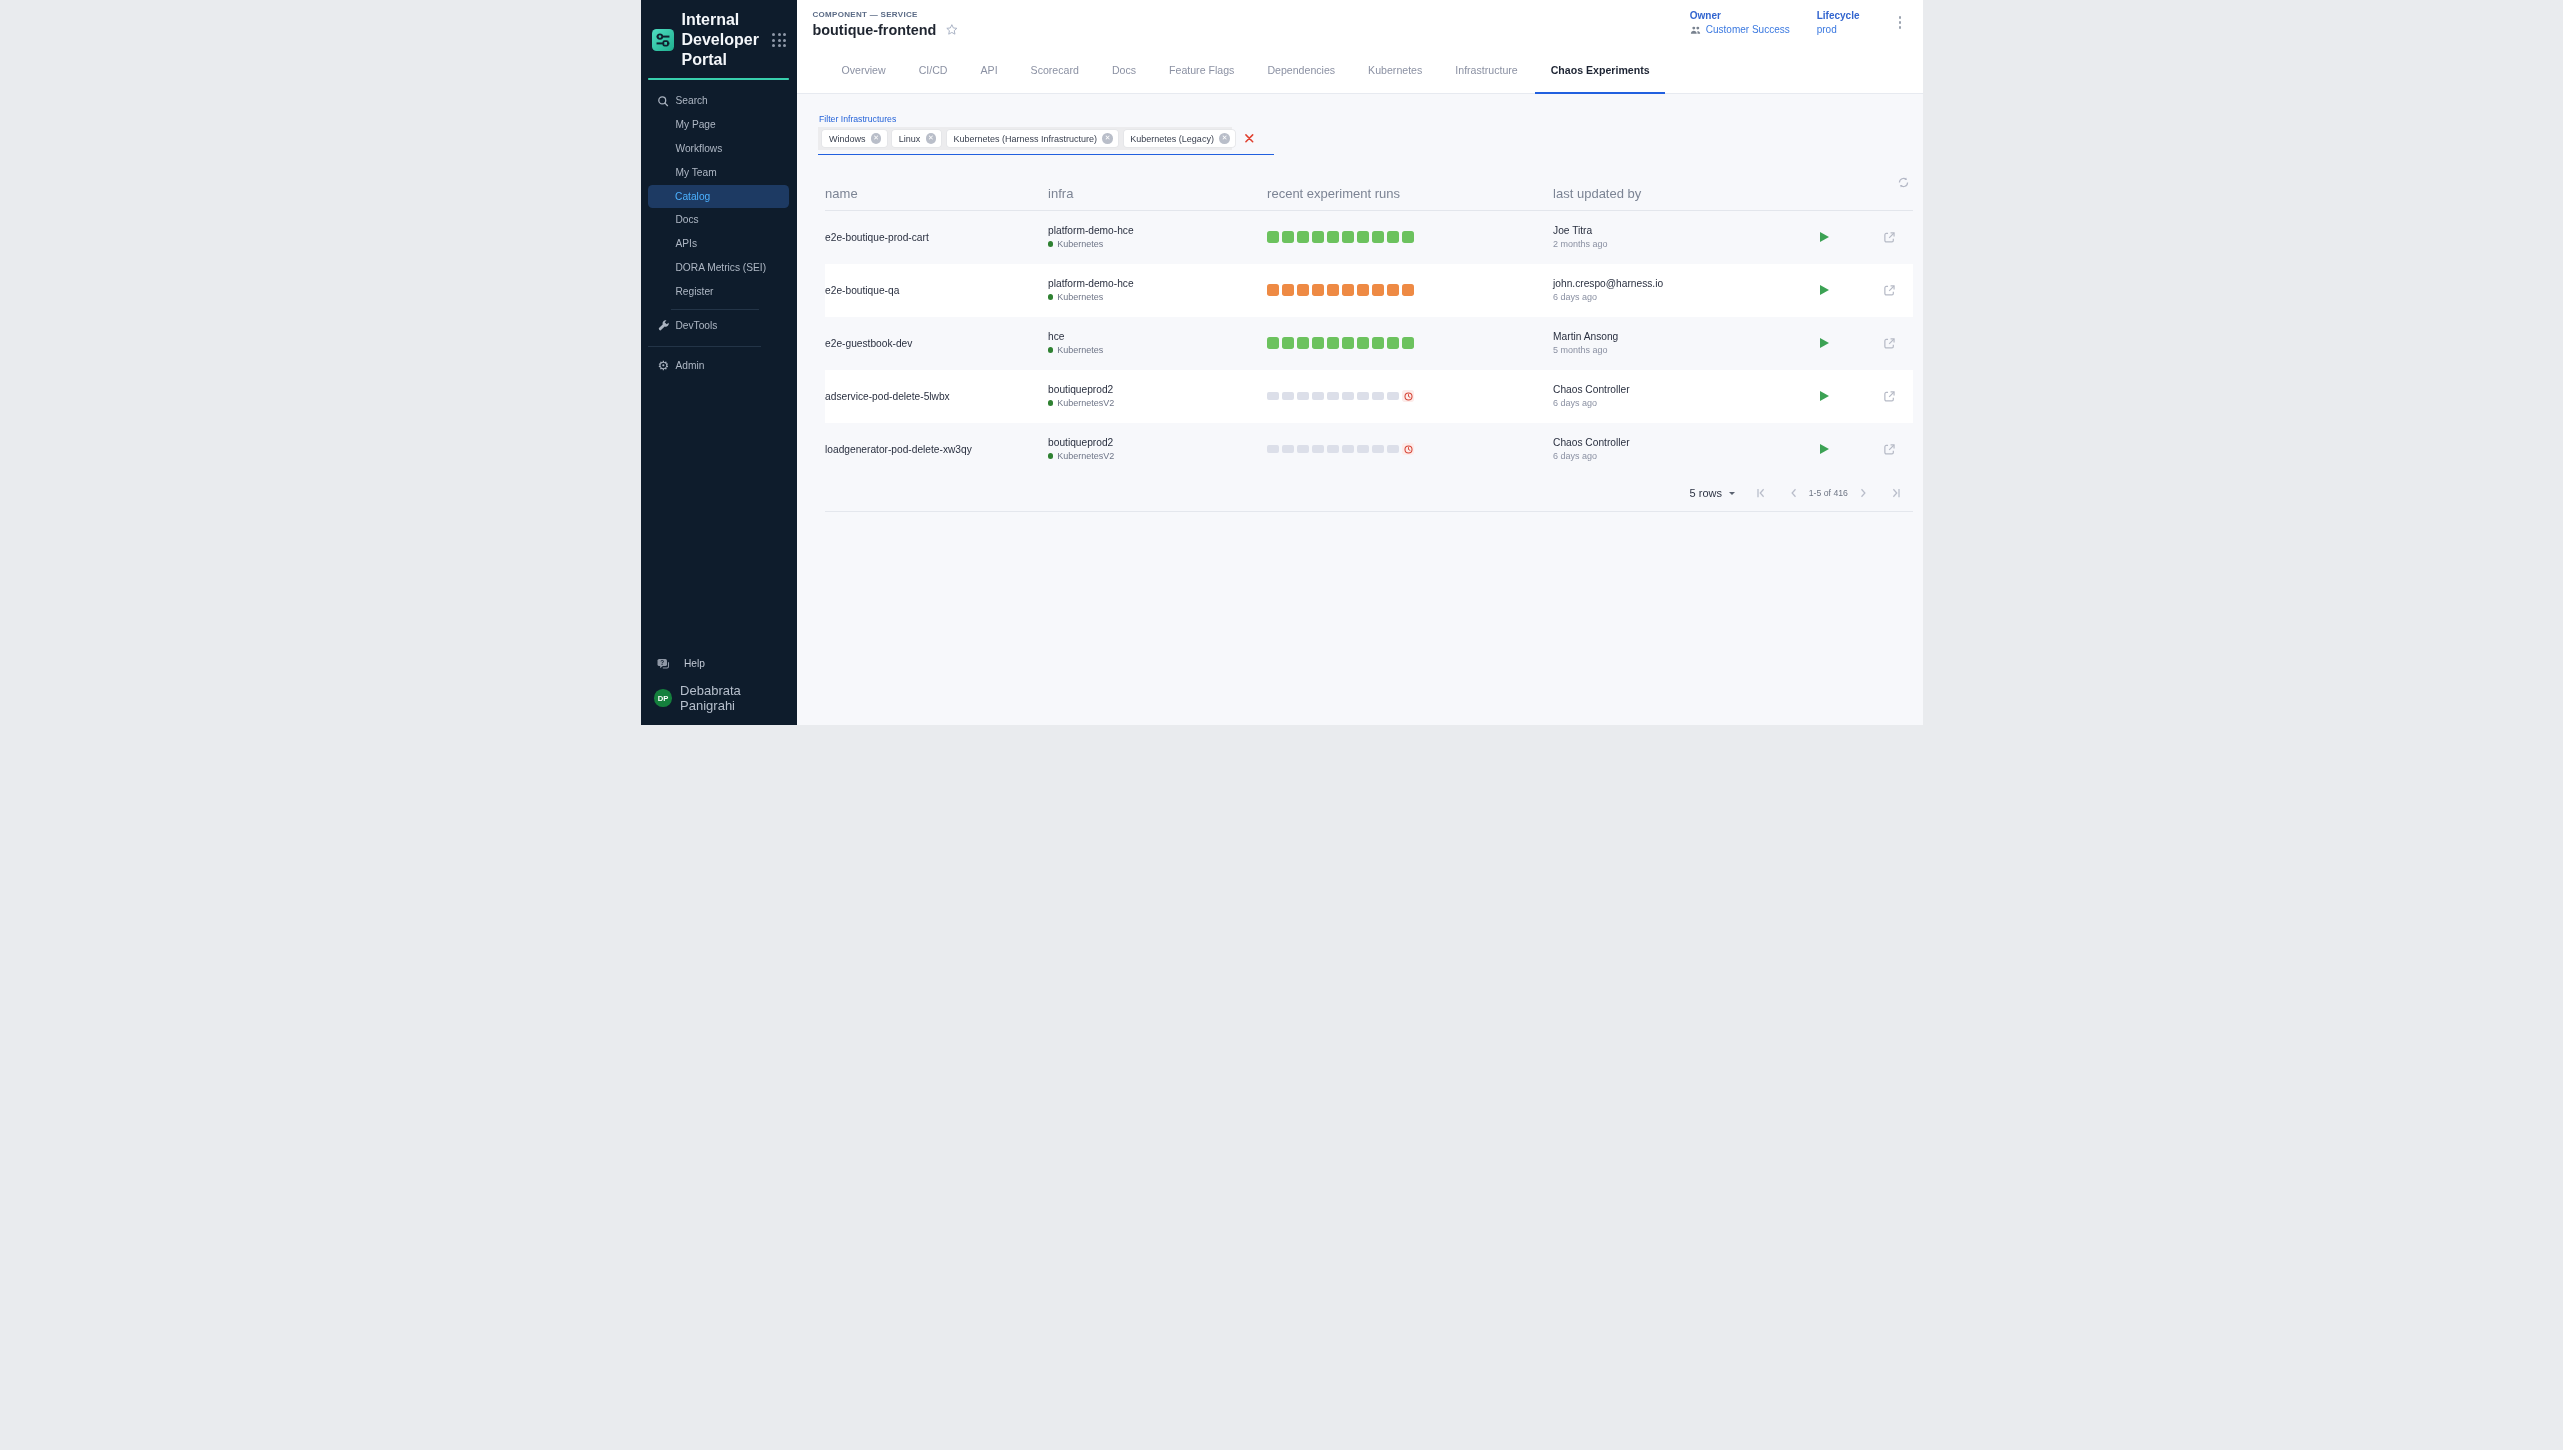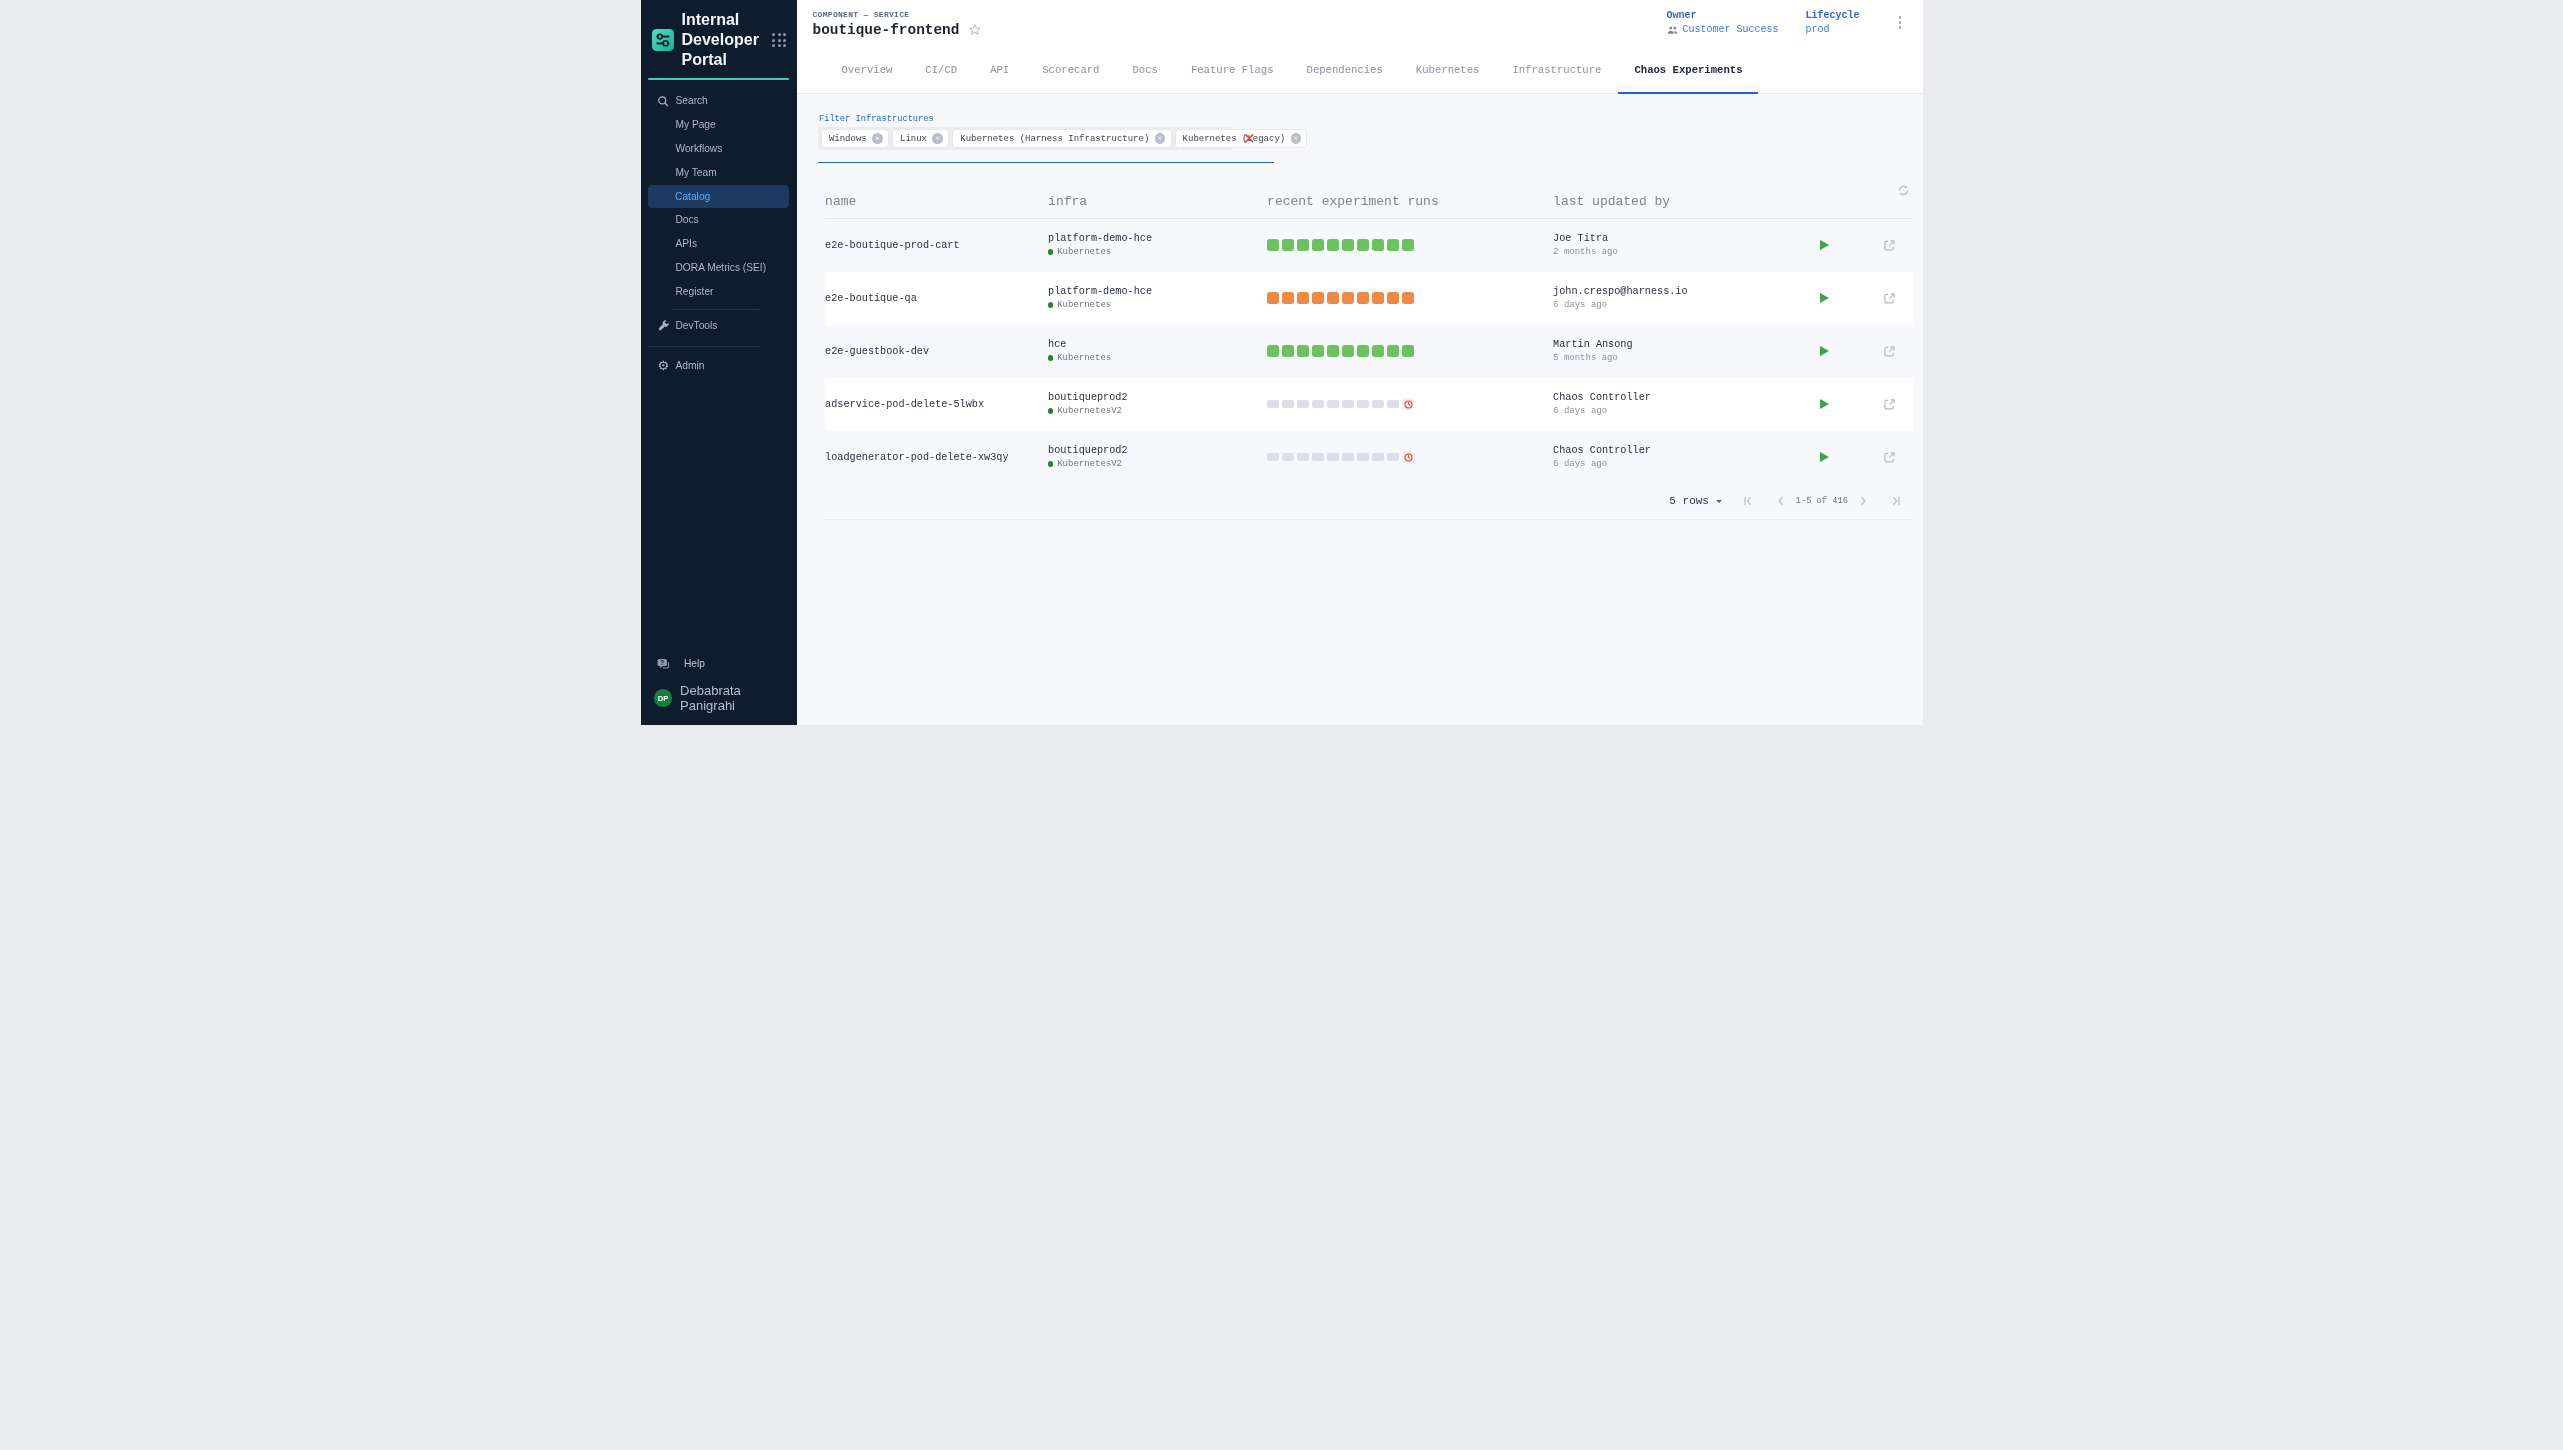--- a/index.html
+++ b/index.html
@@ -24,21 +24,21 @@
   .nav-sep.short { margin:4.6px 38px 4.6px 30px; }
   .nav-sep.wide  { margin:7.6px 36px 7.6px 7.6px; }
   .gear-glyph { font-size:13px; line-height:1; }
   .sidebar-spacer { flex:1; }
   .help-row { display:flex; align-items:center; gap:14px; padding:6px 12px 6px 15px; font-size:10.2px; color:#c2c9d5; cursor:pointer; }
   .user-row { display:flex; align-items:center; gap:8.4px; padding:6px 12px 12px 13.7px; cursor:pointer; }
   .avatar { width:17.5px; height:17.5px; border-radius:50%; background:#15803d; color:#fff; font-size:7.6px; font-weight:700; display:flex; align-items:center; justify-content:center; flex:none; }
   .user-name { font-size:13px; color:#b6bfcc; }
 
   
-  .main { position:absolute; left:156px; right:0; top:0; bottom:0; background:#fff;font-family:Liberation Mono, monospace; }
+  .main { position:absolute; left:156px; right:0; top:0; bottom:0; background:#fff; }
   .page-header { position:relative; height:47px; padding:10px 0 0 16px; background:#fff; }
   .kicker { font-size:8px; font-weight:600; letter-spacing:0.3px; color:#5b6b86; }
   .title-row { display:flex; align-items:center; gap:8.4px; margin-top:3px; }
   .page-title { font-size:14.4px; font-weight:700; color:#1f2530; }
   .star-btn { color:#a9b2c4; cursor:pointer; display:flex; }
   .header-right { position:absolute; right:4.6px; top:10px; display:flex; align-items:flex-start; }
   .meta-block { margin-right:27px; }
   .meta-label { font-size:10px; font-weight:700; color:#3265cf; }
   .meta-value { display:flex; align-items:center; gap:4.6px; margin-top:3px; font-size:10px; color:#3b79e0; cursor:pointer; }
   .kebab-btn { margin:3px 13.7px 0 9px; cursor:pointer; display:flex; flex-direction:column; gap:2.3px; padding:3px; }
@@ -46,21 +46,21 @@
 
   .tab-bar { display:flex; height:47px; align-items:stretch; padding-left:45px; border-bottom:0.8px solid #e7eaf0; background:#fff; }
   .tab { position:relative; display:flex; align-items:center; margin-right:33px; font-size:10.6px; color:#8b91a3; cursor:pointer; white-space:nowrap; }
   .tab.active { color:#1d2433; font-weight:700; }
   .tab.active::after { content:""; position:absolute; left:-16px; right:-15px; bottom:-0.8px; height:2.3px; background:#2160df; }
 
   .content { position:absolute; top:94px; left:0; right:0; bottom:0; background:#f7f8fb; padding:12px 10px 0 21px; overflow:hidden; }
 
   
   .filter-label { font-size:8.7px; color:#2563d9; margin:7.6px 0 3.8px 1.5px; cursor:pointer; display:inline-block; }
-  .filter-box { width:456px; display:flex; align-items:center; border-bottom:1.5px solid #2160df; padding-bottom:12px; }
+  .filter-box { width:456px; display:flex; align-items:center; border-bottom:1.5px solid #2160df; padding-bottom:4px; }
   .chips-area { background:#ececee; padding:3px 4.6px; display:flex; gap:5.3px; align-items:center; width:414px; }
   .chip { background:#fff; border-radius:3px; padding:3px 5.3px 3px 6.8px; font-size:9px; color:#3a4150; display:flex; align-items:center; gap:5.3px; box-shadow:0 0 0 0.8px #e4e5e8; cursor:default; white-space:nowrap; }
   .chip-x { width:10.6px; height:10.6px; border-radius:50%; background:#b9bec9; color:#fff; font-size:6.8px; line-height:1; display:flex; align-items:center; justify-content:center; cursor:pointer; }
   .clear-x { margin-left:12px; cursor:pointer; display:flex; }
 
   
   .experiments { position:relative; margin-top:23px; padding-left:7.6px; }
   .exp-title { font-size:12.5px; font-weight:700; color:#141b28; }
   .refresh-btn { position:absolute; right:3px; top:-1.5px; cursor:pointer; color:#b4b8c6; }
 

